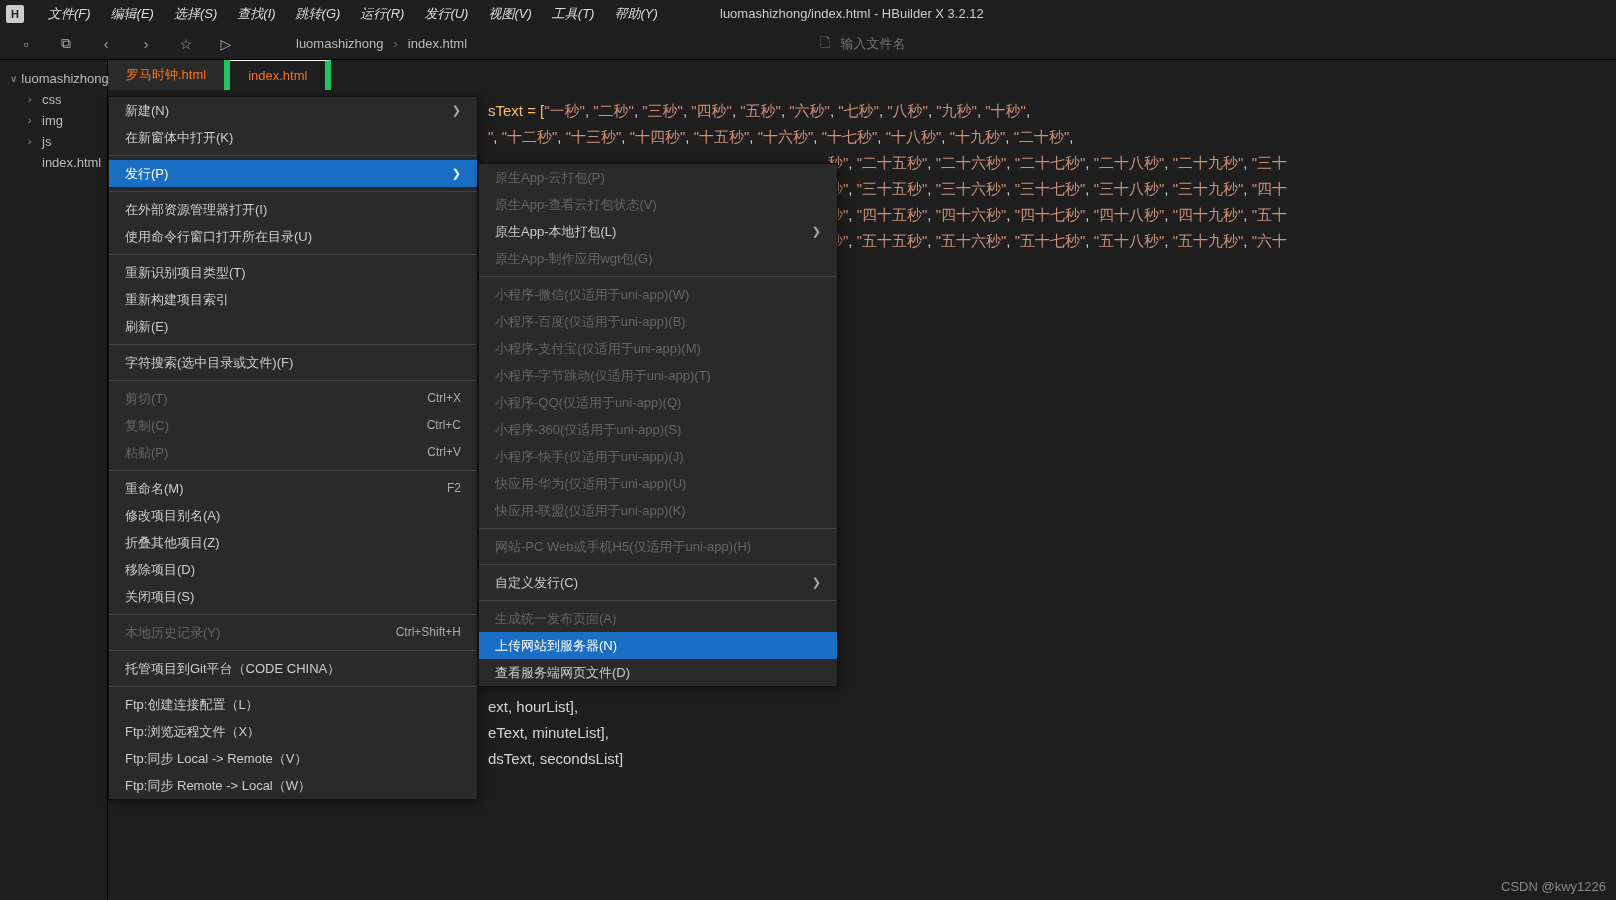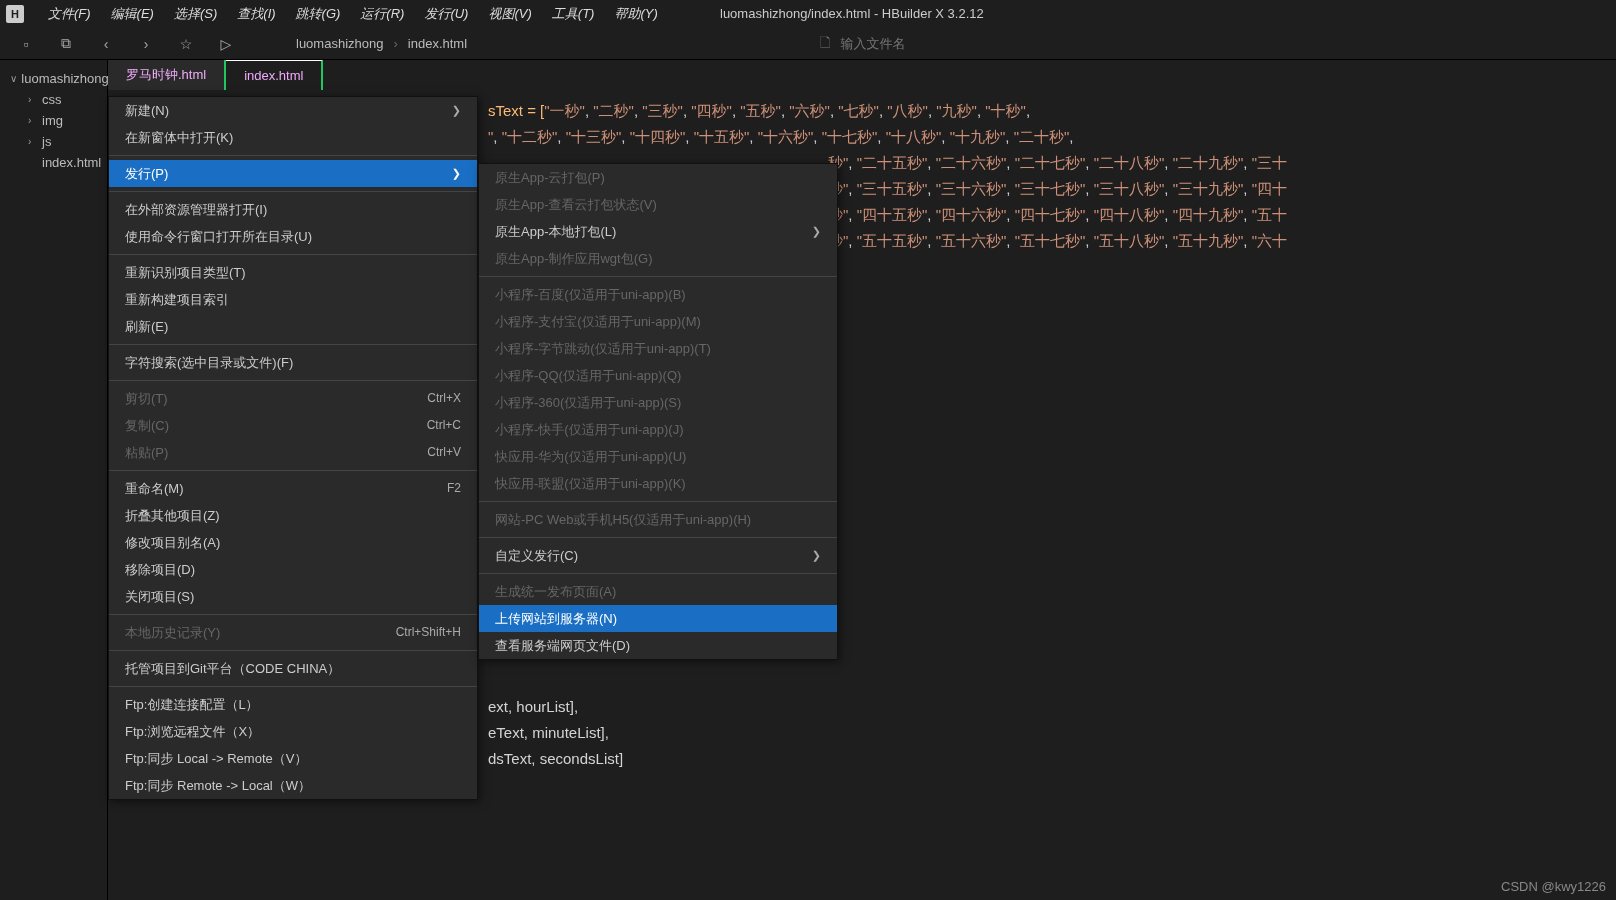--- a/index.html
+++ b/index.html
@@ -16,21 +16,21 @@
 .search-box input { background: transparent; border: none; color: #777; font-size: 13px; margin-left: 10px; outline: none; }
 .main { display: flex; height: calc(100% - 60px); }
 .sidebar { width: 108px; background: #1e1e1e; border-right: 1px solid #000; }
 .tree-item { padding: 3px 0 3px 10px; color: #bbb; font-size: 13px; display: flex; align-items: center; gap: 4px; white-space: nowrap; }
 .tree-sub { padding-left: 28px; }
 .tree-row-top { display:flex; align-items:center; padding-right:4px;}
 .tree-caret { font-size:10px; color:#999; width:10px; display:inline-block;}
 .folder-icon { font-size:11px; margin-left:auto; color:#aaa;}
 .editor-area { flex: 1; background: #1e1e1e; position: relative; }
 .tabs { height: 30px; display: flex; background: #1e1e1e; }
-.tab { padding: 0 18px; height: 30px; line-height: 30px; color: #f0abfc; font-size: 13px; border-right: 2px solid #22c55e; background: #2a2a2a; }
+.tab { padding: 0 18px; height: 30px; line-height: 30px; color: #f97316; font-size: 13px; border-right: 6px solid #22c55e; background: #2a2a2a; }
 .tab.active { background: #1e1e1e; border-top: 1px solid #fff; }
 .code-area { padding: 8px 20px; font-family: Consolas, monospace; font-size: 15px; line-height: 26px; white-space: pre; color: #d4d4d4; position: absolute; top: 30px; left: 0; right: 0; }
 .str { color: #ce9178; }
 .kw { color: #fdba74; }
 .punc { color: #d4d4d4; }
 .ctx-menu { position: absolute; background: #2a2a2a; border: 1px solid #111; box-shadow: 2px 2px 8px rgba(0,0,0,0.5); min-width: 360px; z-index: 100; }
 .ctx-item { height: 27px; line-height: 27px; padding: 0 16px; color: #ccc; font-size: 13px; display: flex; justify-content: space-between; align-items: center; }
 .ctx-item.disabled { color: #666; }
 .ctx-item.highlighted { background: #1a6fc4; color: #fff; gap: 12px; }
 .ctx-shortcut { color: #aaa; font-size: 12px; }
@@ -161,24 +161,24 @@
     <div class="ctx-item disabled">
       <span>粘贴(P)</span>
       <span class="ctx-shortcut">Ctrl+V</span>
     </div>
     <div class="ctx-sep"></div>
     <div class="ctx-item">
       <span>重命名(M)</span>
       <span class="ctx-shortcut">F2</span>
     </div>
     <div class="ctx-item">
+      <span>修改项目别名(A)</span>
+    </div>
+    <div class="ctx-item">
       <span>折叠其他项目(Z)</span>
-    </div>
-    <div class="ctx-item">
-      <span>修改项目别名(A)</span>
     </div>
     <div class="ctx-item">
       <span>移除项目(D)</span>
     </div>
     <div class="ctx-item">
       <span>关闭项目(S)</span>
     </div>
     <div class="ctx-sep"></div>
     <div class="ctx-item disabled">
       <span>本地历史记录(Y)</span>
@@ -211,20 +211,23 @@
     </div>
     <div class="ctx-item">
       <span>原生App-本地打包(L)</span>
       <span class="ctx-arrow">❯</span>
     </div>
     <div class="ctx-item disabled">
       <span>原生App-制作应用wgt包(G)</span>
     </div>
     <div class="ctx-sep"></div>
     <div class="ctx-item disabled">
+      <span>小程序-微信(仅适用于uni-app)(W)</span>
+    </div>
+    <div class="ctx-item disabled">
       <span>小程序-百度(仅适用于uni-app)(B)</span>
     </div>
     <div class="ctx-item disabled">
       <span>小程序-支付宝(仅适用于uni-app)(M)</span>
     </div>
     <div class="ctx-item disabled">
       <span>小程序-字节跳动(仅适用于uni-app)(T)</span>
     </div>
     <div class="ctx-item disabled">
       <span>小程序-QQ(仅适用于uni-app)(Q)</span>

